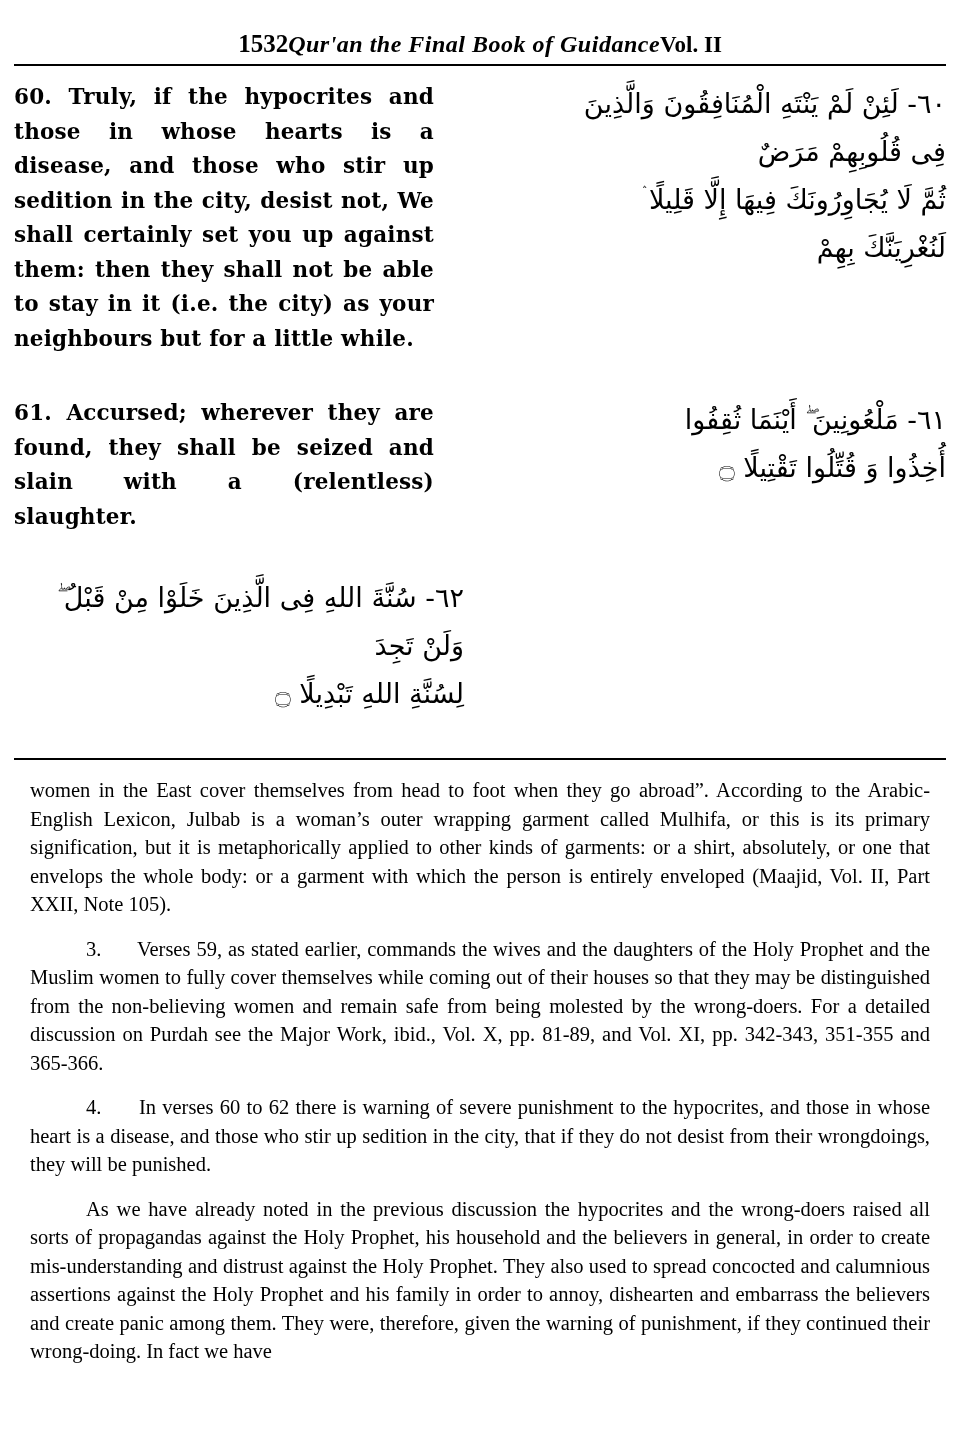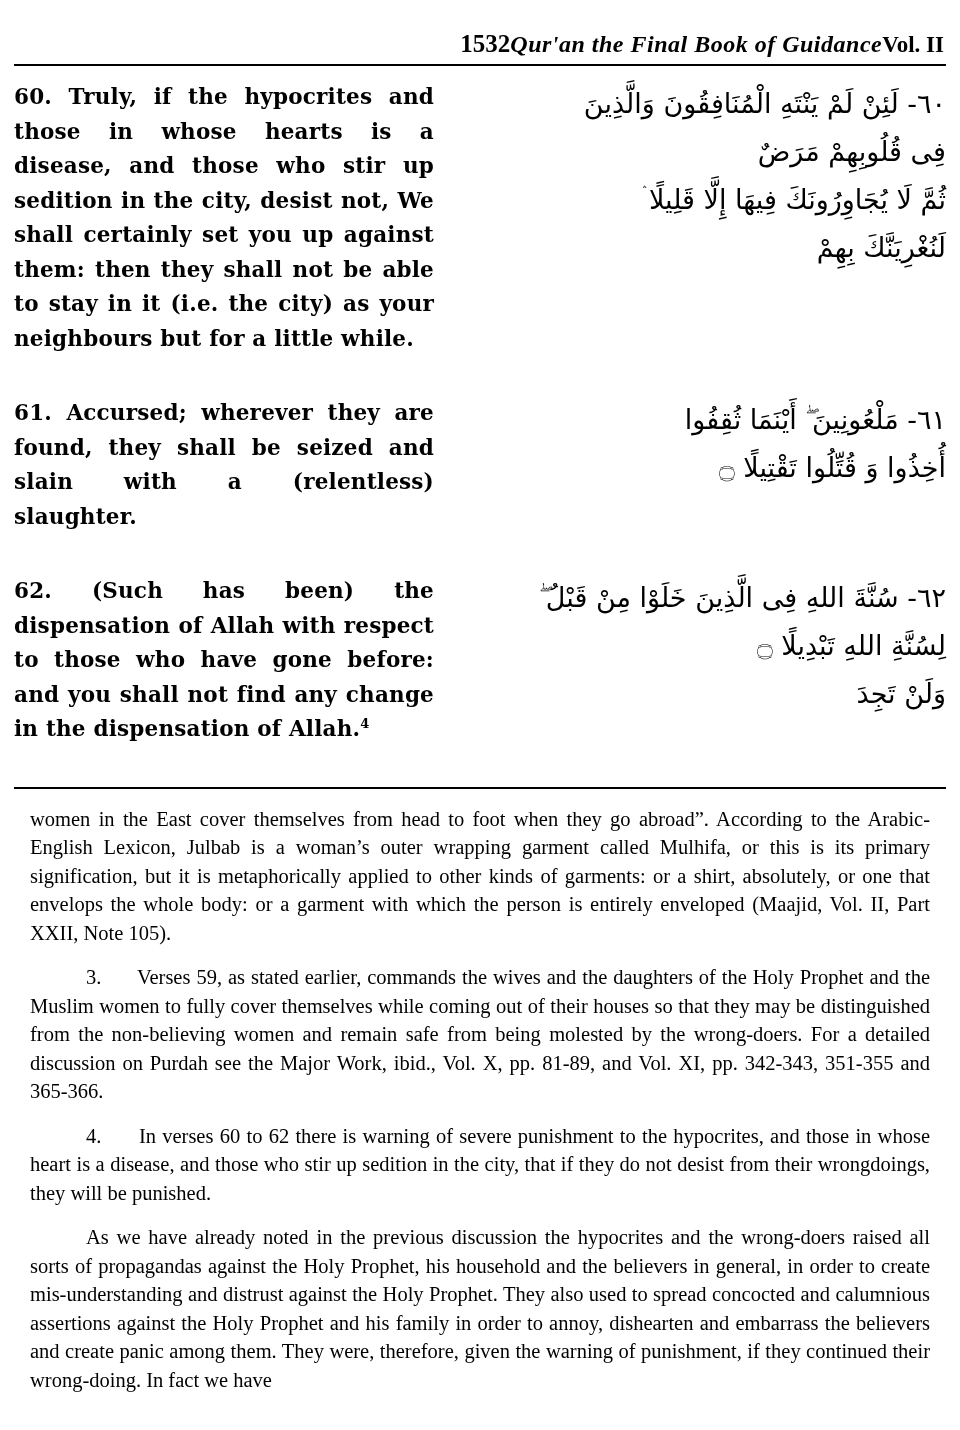--- a/index.html
+++ b/index.html
@@ -19,21 +19,21 @@
     width: 960px;
     height: 1430px;
     box-sizing: border-box;
     padding: 8px 14px 0 14px;
   }
 
   
   .header {
     display: flex;
     align-items: baseline;
-    justify-content: flex-end;
+    justify-content: center;
     padding: 0 2px 4px 2px;
   }
   .header-page-number {
     font-size: 25px;
     font-weight: bold;
     letter-spacing: 0px;
   }
   .header-title {
     font-size: 24px;
     font-style: italic;
@@ -143,25 +143,24 @@
 
     <div class="verse-row">
       <div class="verse-en"><span>61. Accursed; wherever they are found, they shall be seized and slain with a (relentless) slaughter.</span></div>
       <div class="verse-ar">
         <div>٦١- مَلْعُونِينَ ۖ أَيْنَمَا ثُقِفُوا</div>
         <div>أُخِذُوا وَ قُتِّلُوا تَقْتِيلًا ۝</div>
       </div>
     </div>
 
     <div class="verse-row">
-      <div class="verse-en"><span>62. (Such has been) the dispensation of Allah with respect to those who have gone before: and you shall not find any change in the dispensation of Allah.</span><sup>4</sup></div>
       <div class="verse-ar">
         <div>٦٢- سُنَّةَ اللهِ فِى الَّذِينَ خَلَوْا مِنْ قَبْلُ ۖ</div>
+        <div>وَلَنْ تَجِدَ</div>
         <div>لِسُنَّةِ اللهِ تَبْدِيلًا ۝</div>
-        <div>وَلَنْ تَجِدَ</div>
       </div>
     </div>
 
   </div>
 
   <hr class="note-rule">
 
   <div class="notes">
     <p>women in the East cover themselves from head to foot when they go abroad”. According to the Arabic-English Lexicon, Julbab is a woman’s outer wrapping garment called Mulhifa, or this is its primary signification, but it is metaphorically applied to other kinds of garments: or a shirt, absolutely, or one that envelops the whole body: or a garment with which the person is entirely enveloped (Maajid, Vol. II, Part XXII, Note 105).</p>
     <p class="indent"><span class="note-num">3.</span>&nbsp;&nbsp;&nbsp;&nbsp;&nbsp;&nbsp;<span>Verses 59, as stated earlier, commands the wives and the daughters of the Holy Prophet and the Muslim women to fully cover themselves while coming out of their houses so that they may be distinguished from the non-believing women and remain safe from being molested by the wrong-doers. For a detailed discussion on Purdah see the Major Work, ibid., Vol. X, pp. 81-89, and Vol. XI, pp. 342-343, 351-355 and 365-366.</span></p>

